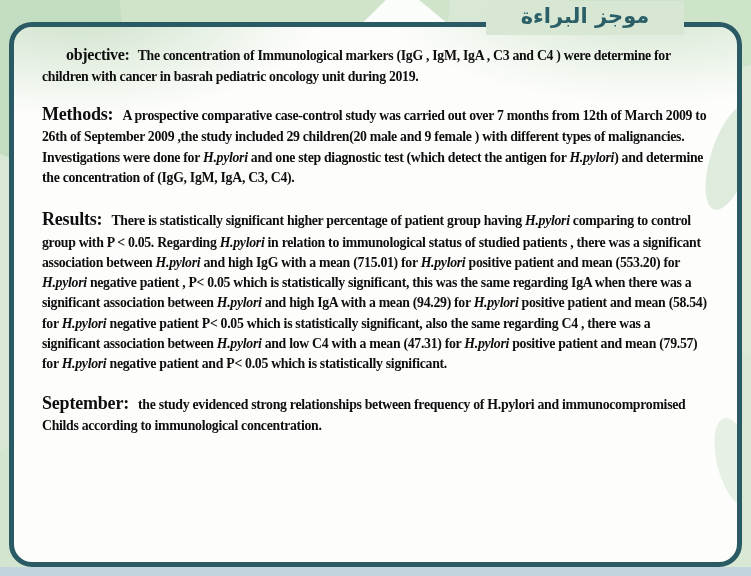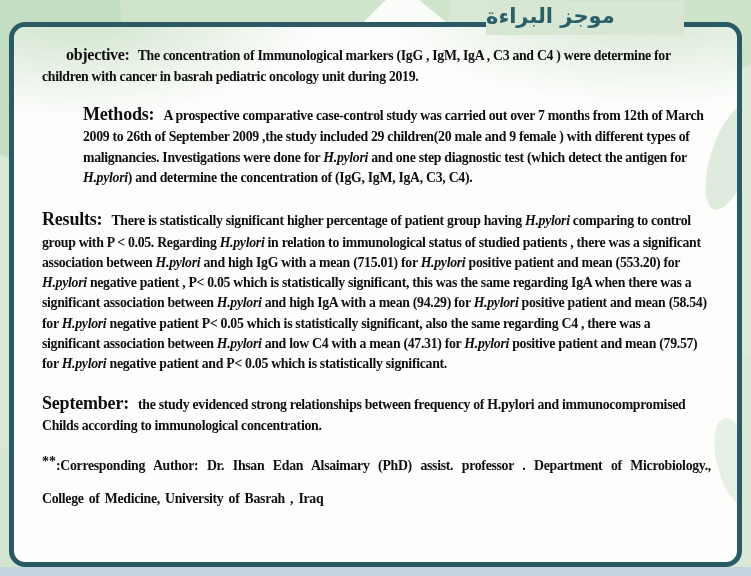--- a/index.html
+++ b/index.html
@@ -22,55 +22,55 @@
     background:#dcead7;}
   .blob-bl{left:-60px;top:430px;width:260px;height:260px;border-radius:50%;
     background:#d3e5cf;}
 
   
   .bottom-strip{position:absolute;left:0;right:0;bottom:0;height:9px;z-index:3;}
 
   
   .frame{
     position:absolute;left:9px;top:22px;width:733px;height:545px;z-index:1;
-    box-sizing:border-box;border:5px solid #2a5b64;border-radius:16px;
+    box-sizing:border-box;border:5px solid #2a5b64;border-radius:23px;
     background:#fdfdfc;overflow:hidden;
   }
   .inner-glow-left{position:absolute;left:-20px;top:-20px;width:330px;height:110px;
     background:radial-gradient(ellipse at 25% 0%, rgba(198,222,194,.9), rgba(198,222,194,0) 70%);}
   .inner-glow-right{position:absolute;right:-30px;top:-25px;width:380px;height:100px;
     background:radial-gradient(ellipse at 70% 0%, rgba(202,225,198,.85), rgba(202,225,198,0) 72%);}
   .inner-wedge-right{position:absolute;right:-14px;top:75px;width:40px;height:110px;
     border-radius:50%;transform:rotate(18deg);background:rgba(203,224,199,.6);}
   .inner-wedge-right2{position:absolute;right:-16px;top:390px;width:36px;height:90px;
     border-radius:50%;transform:rotate(-14deg);background:rgba(203,224,199,.45);}
 
   
   .title-mask{
     position:absolute;left:486px;top:1px;width:198px;height:34px;z-index:2;
-    background:#d8e7d4;display:flex;align-items:center;justify-content:flex-start;
+    background:#d8e7d4;display:flex;align-items:center;justify-content:center;
   }
   .page-title{
     direction:rtl;color:#2a5f68;font-family:"DejaVu Sans", sans-serif;
     font-weight:bold;font-size:21px;letter-spacing:0px;line-height:1;
     padding-bottom:4px;
   }
 
   
   .content{
     position:absolute;left:0;top:0;right:0;bottom:0;
     padding:16px 26px 0 28px;box-sizing:border-box;
     color:#0e0e0e;font-weight:bold;font-size:13.8px;line-height:1.47;
     letter-spacing:-0.3px;
   }
   .content p{margin:0;}
   .sec-heading{font-size:18px;letter-spacing:-0.2px;margin-right:9px;}
   .obj-heading{font-size:16px;margin-right:8px;}
   p.objective{text-indent:24px;}
-  p.methods{margin-top:14px;margin-left:41px;}
+  p.methods{margin-top:14px;}
   p.results{margin-top:18px;}
   p.conclusion{margin-top:15px;}
   p.author{margin-top:10px;line-height:2.35;text-align:justify;word-spacing:2px;}
   .it{font-style:italic;}
   .sup{vertical-align:4px;font-size:14px;letter-spacing:0;}
 </style>
 </head>
 <body style="background: rgb(217, 232, 213);">
 
 <div class="blob blob-tl"></div>
@@ -88,21 +88,20 @@
 
   <div class="content" style="color: rgb(14, 14, 14);">
     <p class="objective"><span class="obj-heading">objective:</span><span><span>The concentration of Immunological markers (IgG , IgM, IgA , C3 and C4 ) were determine for children with cancer  in basrah pediatric oncology unit during 2019.</span></span></p>
 
     <p class="methods"><span class="sec-heading">Methods:</span><span><span>A prospective comparative case-control study was carried out over  7 months from 12th of  March 2009 to 26th of  September 2009 ,the study included 29 children(20 male and 9 female ) with different types of malignancies. Investigations were done for </span><span class="it">H.pylori</span><span> and one step diagnostic test (which detect the antigen for </span><span class="it">H.pylori</span><span>) and determine the concentration of  (IgG, IgM, IgA, C3, C4).</span></span></p>
 
     <p class="results"><span class="sec-heading">Results:</span><span><span>There is statistically significant higher percentage of patient group having </span><span class="it">H.pylori</span><span> comparing to control group with P &lt; 0.05. Regarding </span><span class="it">H.pylori</span><span> in relation to immunological status of studied patients ,  there was a significant association between </span><span class="it">H.pylori</span><span> and high IgG with a mean (715.01) for </span><span class="it">H.pylori</span><span> positive patient and mean (553.20) for </span><span class="it">H.pylori</span><span> negative patient , P&lt; 0.05 which is statistically significant, this was the same regarding IgA when there was a significant association between  </span><span class="it">H.pylori</span><span> and high IgA with a mean (94.29) for </span><span class="it">H.pylori</span><span> positive patient and mean (58.54) for </span><span class="it">H.pylori</span><span> negative patient P&lt; 0.05 which is statistically significant, also the same regarding C4 , there was a significant association between </span><span class="it">H.pylori</span><span> and low C4 with a mean (47.31) for </span><span class="it">H.pylori</span><span> positive patient and mean (79.57) for </span><span class="it">H.pylori</span><span> negative patient and P&lt; 0.05 which is statistically significant.</span></span></p>
 
     <p class="conclusion"><span class="sec-heading">September:</span><span><span>the study evidenced strong relationships between frequency of H.pylori and immunocompromised Childs according to immunological concentration.</span></span></p>
 
-    <p class="author"><span class="sup">**</span><span>:Corresponding Author: Dr. Ihsan Edan Alsaimary (PhD) assist. professor . Department of Microbiology., College of Medicine, University of Basrah , Iraq</span></p>
   </div>
 </div>
 
 <div class="title-mask">
   <div class="page-title" style="color: rgb(42, 95, 104);">موجز البراءة</div>
 </div>
 
 <div class="bottom-strip" style="background: rgb(194, 213, 222);"></div>
 
 </body></html>

